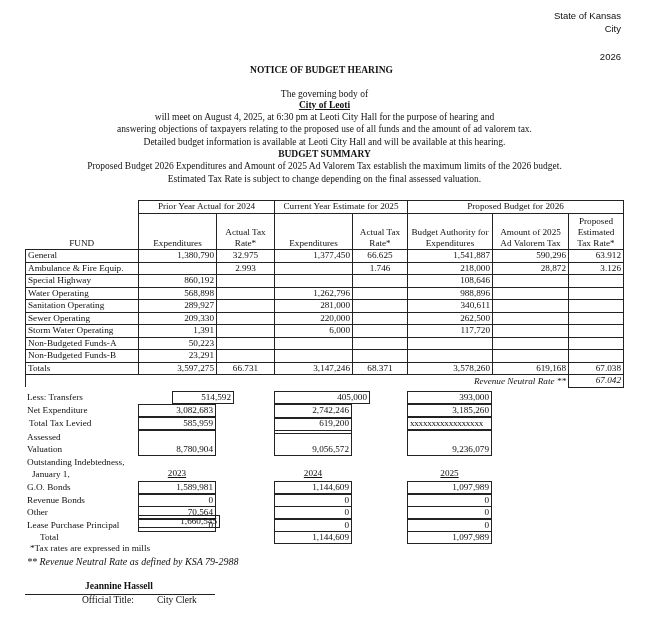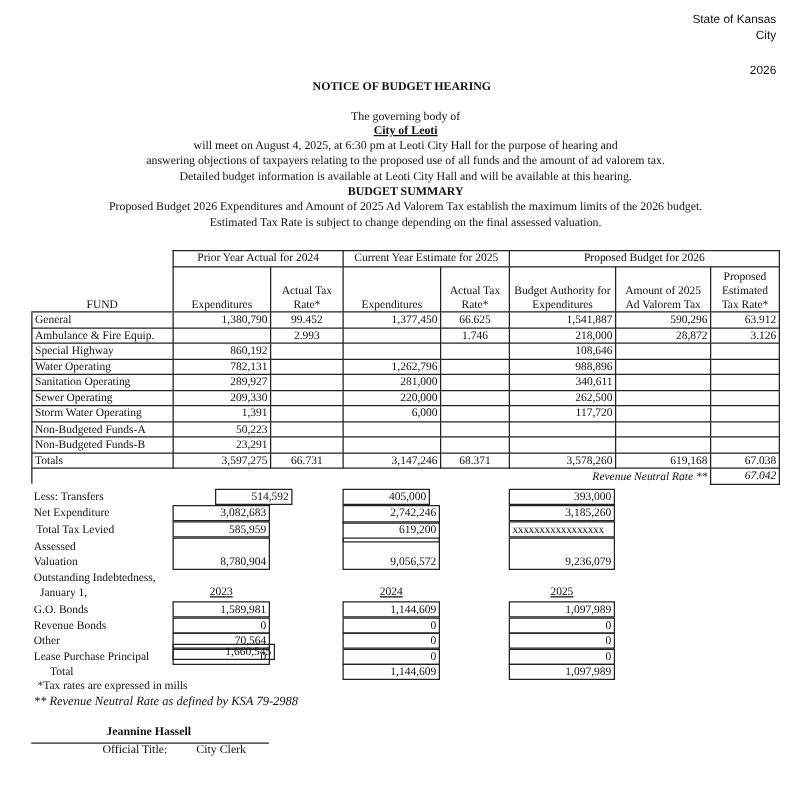--- a/index.html
+++ b/index.html
@@ -85,21 +85,21 @@
           <div>Proposed</div>
           <div>Estimated</div>
           <div>Tax Rate*</div>
         </td>
   </tr>
   </tbody>
     <tbody id="fund-rows">
       <tr>
         <td class="b ">General</td>
         <td class="b r">1,380,790</td>
-        <td class="b c">99.452</td>
+        <td class="b c">32.975</td>
         <td class="b r">1,377,450</td>
         <td class="b c">66.625</td>
         <td class="b r">1,541,887</td>
         <td class="b r">590,296</td>
         <td class="b r">63.912</td>
       </tr>
       <tr>
         <td class="b ">Ambulance &amp; Fire Equip.</td>
         <td class="b r"></td>
         <td class="b c">2.993</td>
@@ -114,21 +114,21 @@
         <td class="b r">860,192</td>
         <td class="b c"></td>
         <td class="b r"></td>
         <td class="b c"></td>
         <td class="b r">108,646</td>
         <td class="b r"></td>
         <td class="b r"></td>
       </tr>
       <tr>
         <td class="b ">Water Operating</td>
-        <td class="b r">782,131</td>
+        <td class="b r">568,898</td>
         <td class="b c"></td>
         <td class="b r">1,262,796</td>
         <td class="b c"></td>
         <td class="b r">988,896</td>
         <td class="b r"></td>
         <td class="b r"></td>
       </tr>
       <tr>
         <td class="b ">Sanitation Operating</td>
         <td class="b r">289,927</td>
@@ -193,21 +193,21 @@
   </tr>
   <tr>
     <td colspan="7" class="r it" style="border-left:1px solid #222;">Revenue Neutral Rate **</td>
     <td class="b r it">67.042</td>
   </tr>
 </tbody>
   </table>
 
 <div class="abs lbl" style="top:391px;">Less: Transfers</div>
 <div class="box" style="left:154px;top:391px;width:62px;height:13px;margin-left:18px;">514,592</div>
-<div class="box" style="left:274px;top:391px;width:70px;height:13px;">405,000</div>
+<div class="box" style="left:274px;top:391px;width:96px;height:13px;">405,000</div>
 <div class="box" style="left:407px;top:391px;width:85px;height:13px;">393,000</div>
 
 <div class="abs lbl" style="top:404px;">Net Expenditure</div>
 <div class="box" style="left:138px;top:404px;width:78px;height:13px;">3,082,683</div>
 <div class="box" style="left:274px;top:404px;width:78px;height:15px;">2,742,246</div>
 <div class="box" style="left:407px;top:404px;width:85px;height:13px;">3,185,260</div>
 
 <div class="abs lbl" style="top:417px;left:29px;">Total Tax Levied</div>
 <div class="box" style="left:138px;top:417px;width:78px;height:13px;">585,959</div>
 <div class="box" style="left:274px;top:417px;width:78px;height:17px;">619,200</div>

